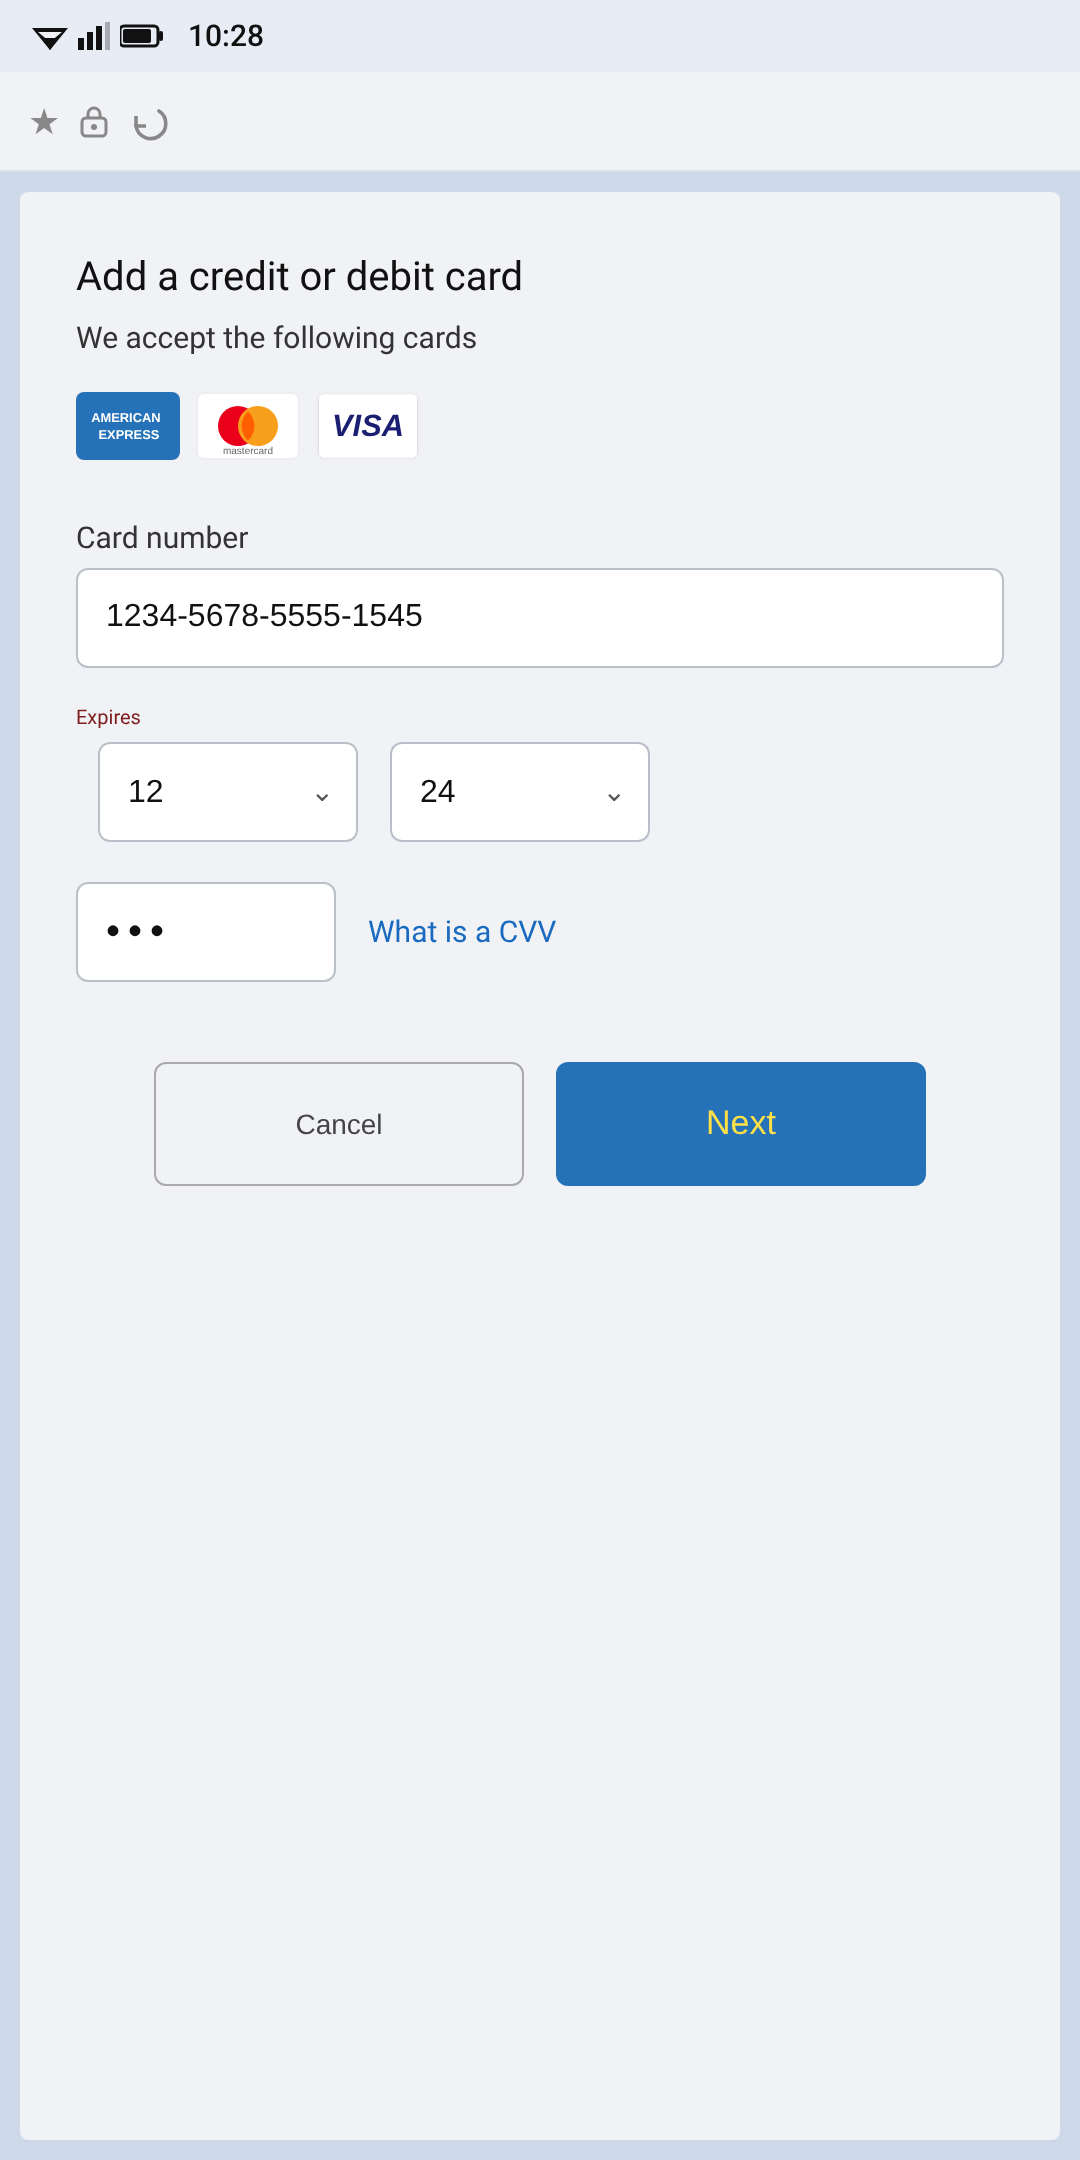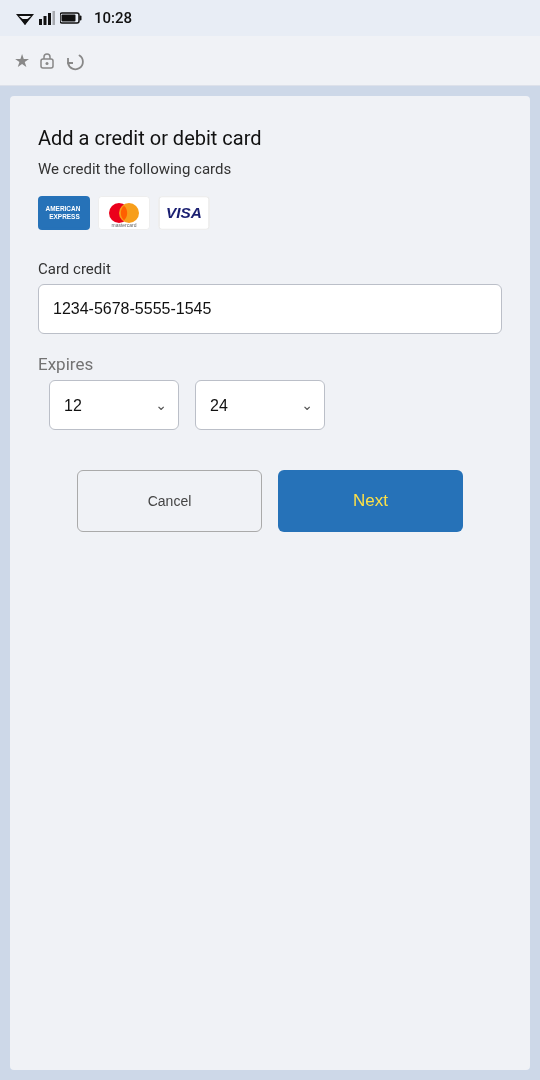--- a/index.html
+++ b/index.html
@@ -156,22 +156,22 @@
       margin-bottom: 20px;
       padding-left: 11px;
     }
 
     .expires-group {
       display: flex;
       flex-direction: column;
     }
 
     .expires-label {
-      font-size: 17px;
-      color: #737373;
+      font-size: 10px;
+      color: #7f1d1d;
       margin-bottom: 6px;
     }
 
     .select-wrapper {
       position: relative;
       display: inline-block;
     }
 
     .select-input {
       appearance: none;
@@ -303,21 +303,21 @@
     <svg width="20" height="20" viewBox="0 0 20 20" fill="none">
       <path d="M15.5 4.5A7.5 7.5 0 1 1 4 12" stroke="#888" stroke-width="1.8" fill="none" stroke-linecap="round"></path>
       <polyline points="4,7 4,12 9,12" fill="none" stroke="#888" stroke-width="1.8" stroke-linejoin="round"></polyline>
     </svg>
   </span>
 </div>
 
 <div class="main-content">
 
   <h1 class="page-title">Add a credit or debit card</h1>
-  <p class="subtitle">We credit the following cards</p>
+  <p class="subtitle">We accept the following cards</p>
 
   <div class="card-logos">
 
     <div class="card-logo amex-card">
       <svg width="50" height="32" viewBox="0 0 50 32">
         <rect width="50" height="32" rx="3" fill="#2672b8"></rect>
         <text x="5" y="14" fill="white" font-size="7" font-weight="bold" font-family="Arial">AMERICAN</text>
         <text x="9" y="23" fill="white" font-size="7" font-weight="bold" font-family="Arial">EXPRESS</text>
       </svg>
     </div>
@@ -335,21 +335,21 @@
     <div class="card-logo visa-card">
       <svg width="52" height="34" viewBox="0 0 52 34">
         <rect width="52" height="34" rx="3" fill="white"></rect>
         <text x="26" y="22" fill="#1a1f71" font-size="16" font-weight="bold" font-family="Arial" text-anchor="middle" font-style="italic">VISA</text>
         <rect x="0" y="0" width="52" height="34" rx="3" fill="none" stroke="#ddd" stroke-width="1"></rect>
       </svg>
     </div>
   </div>
 
   <div class="field-group">
-    <label class="field-label">Card credit</label>
+    <label class="field-label">Card number</label>
     <input type="text" class="text-input" value="1234-5678-5555-1545" style="">
   </div>
 
 
   <div class="expires-group">
     <span class="expires-label">Expires</span>
     <div class="expires-row">
       <div class="select-wrapper">
         <select class="select-input" id="month-select">
         <option value="01">01</option><option value="02">02</option><option value="03">03</option><option value="04">04</option><option value="05">05</option><option value="06">06</option><option value="07">07</option><option value="08">08</option><option value="09">09</option><option value="10">10</option><option value="11">11</option><option value="12" selected="">12</option></select>
@@ -357,20 +357,24 @@
       </div>
       <div class="select-wrapper">
         <select class="select-input" id="year-select">
         <option value="21">21</option><option value="22">22</option><option value="23">23</option><option value="24" selected="">24</option><option value="25">25</option><option value="26">26</option><option value="27">27</option><option value="28">28</option><option value="29">29</option><option value="30">30</option></select>
         <span class="select-arrow">⌄</span>
       </div>
     </div>
   </div>
 
   <div class="field-group">
+    <div class="cvv-row">
+      <input type="password" class="cvv-input" value="000" maxlength="4" style="">
+      <a class="what-is-cvv" href="#">What is a CVV</a>
+    </div>
   </div>
 
   <div class="button-row">
     <button class="cancel-button">Cancel</button>
     <button class="next-button">Next</button>
   </div>
 
 </div>
 
 </body></html>

